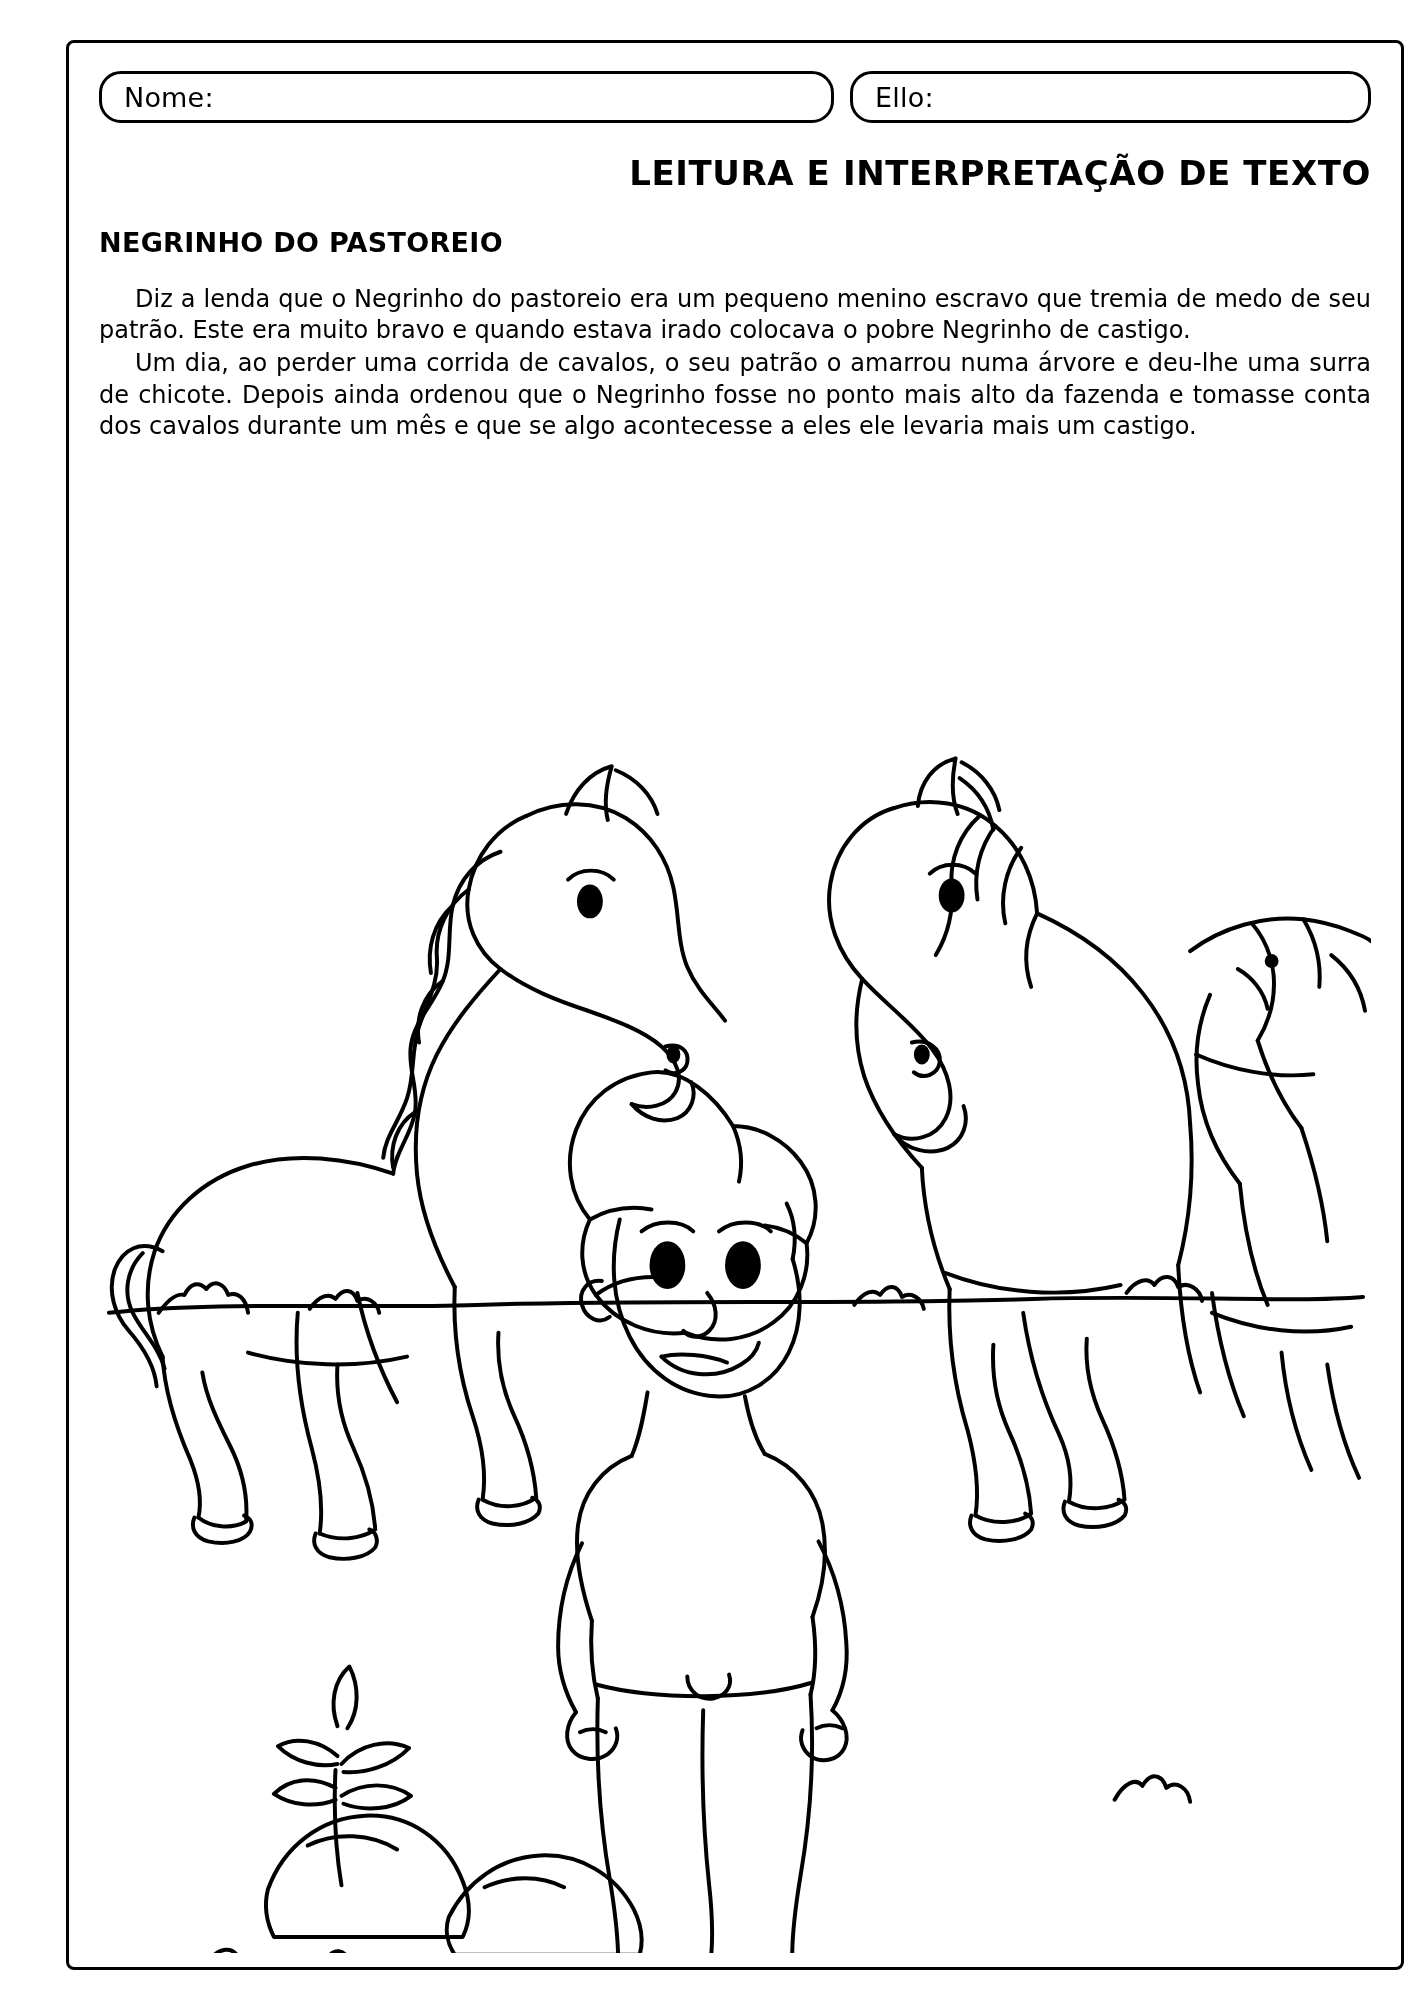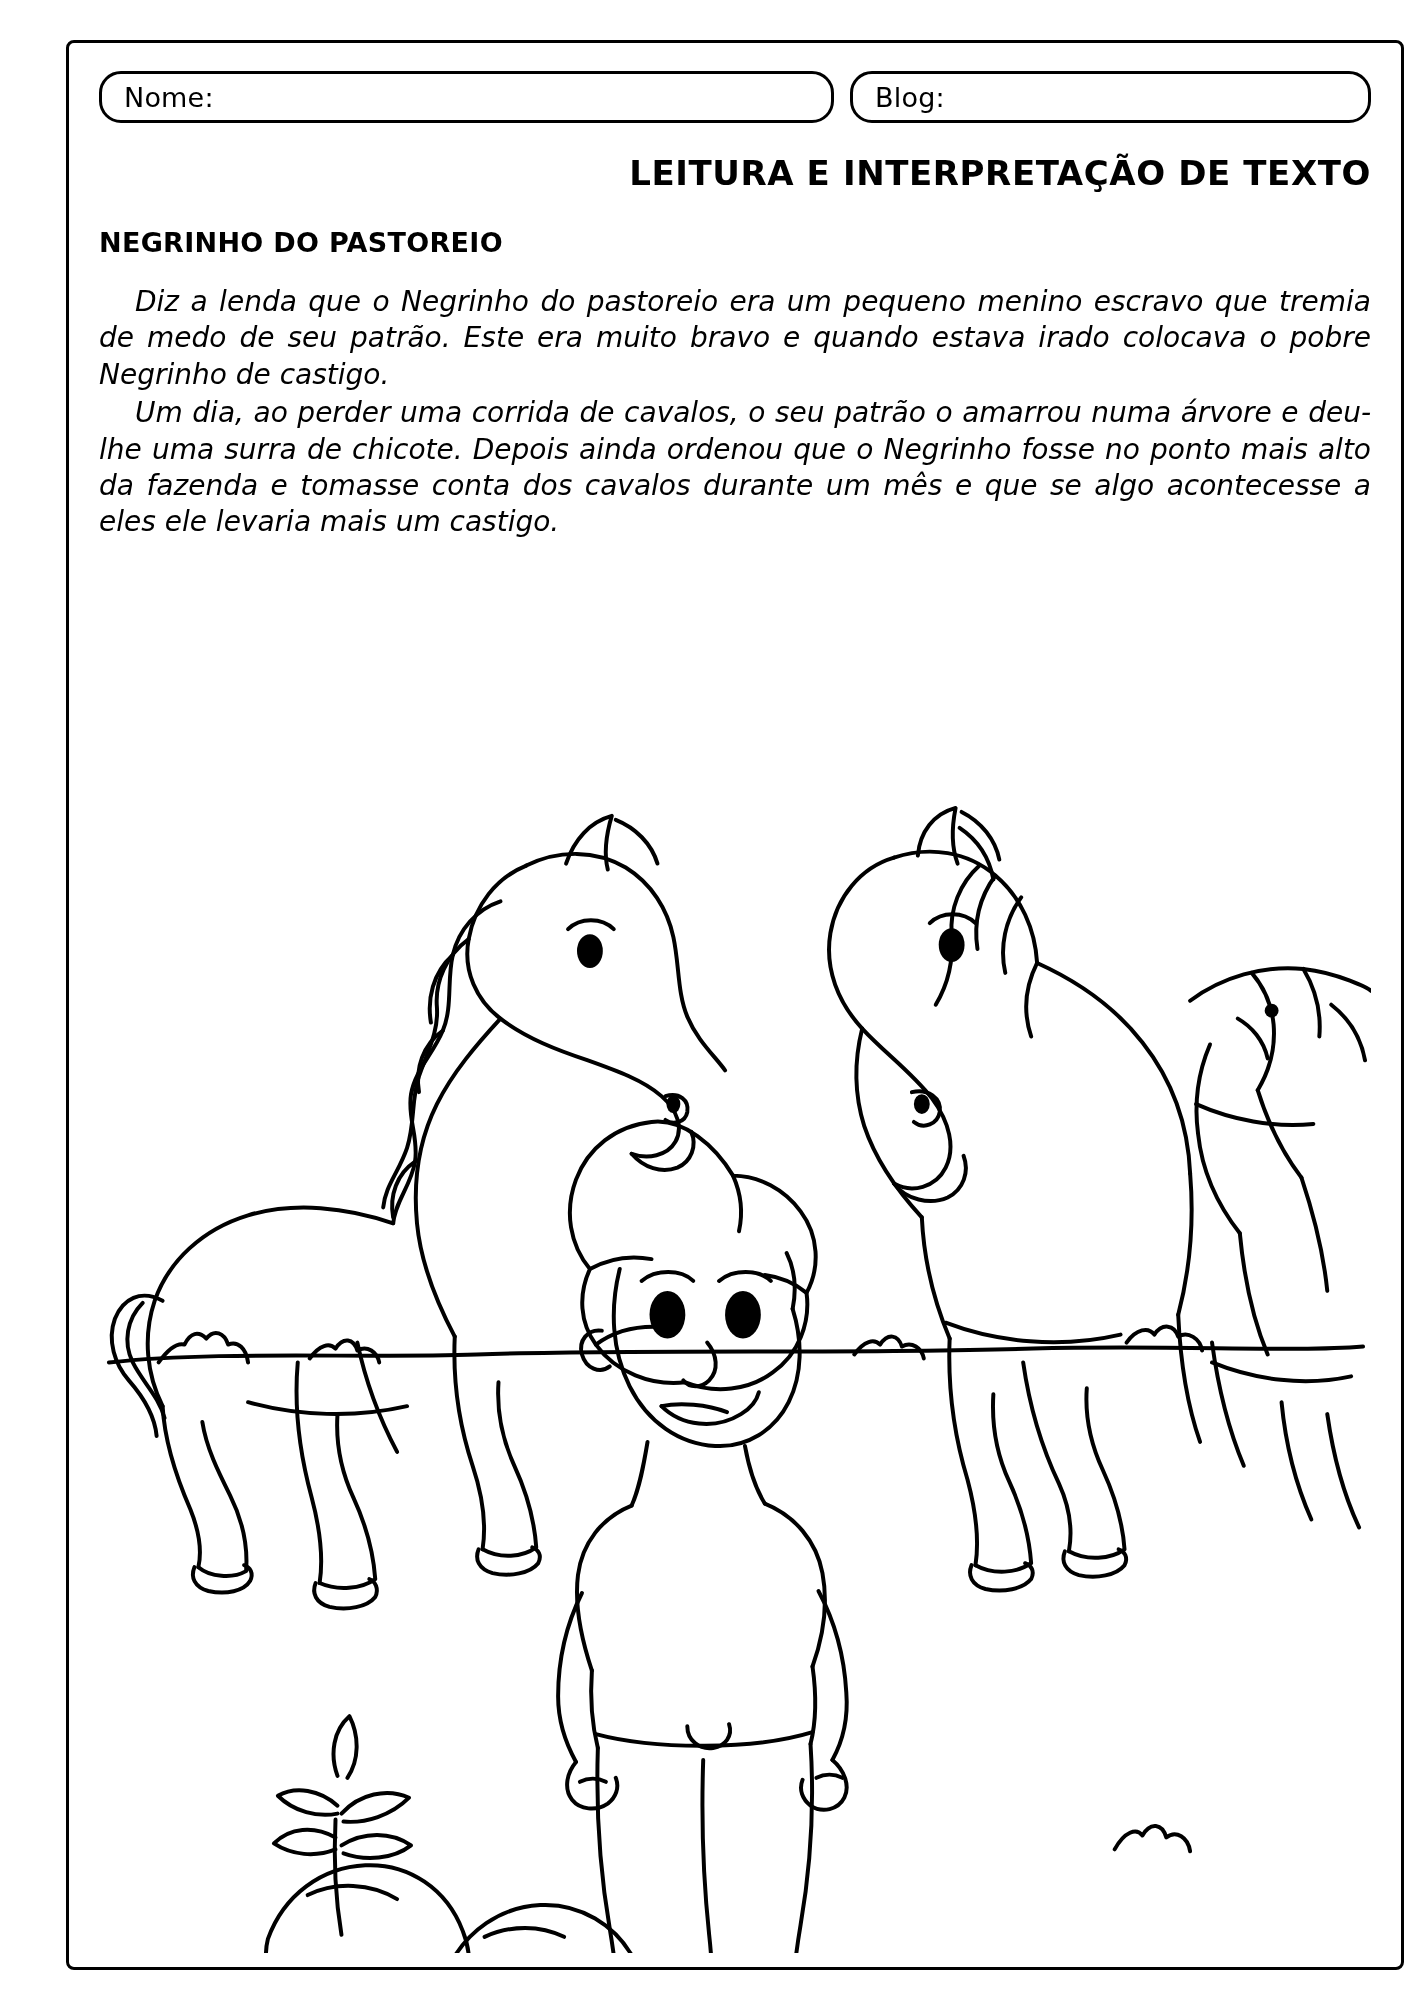--- a/index.html
+++ b/index.html
@@ -66,25 +66,24 @@
   }
   .section-title {
     font-size: 27px;
     font-weight: bold;
     margin: 34px 0 0 0;
     letter-spacing: .3px;
   }
   
   .text-block {
     margin-top: 26px;
-    font-size: 28px;
+    font-size: 24px;
     line-height: 1.30;
     text-align: justify;
     font-family: "DejaVu Sans", sans-serif;
-    font-style: italic;
   }
   .text-block p {
     margin: 0 0 2px 0;
     text-indent: 36px;
     text-align: justify;
     text-justify: inter-word;
   }
   .text-block p:last-child { margin-bottom: 0; }
   
   .illustration {
@@ -122,21 +121,21 @@
 <body>
 
 <div class="page">
   <div class="sheet">
 
     <div class="fields">
       <div class="field name">
         <span class="field-label">Nome:</span>
       </div>
       <div class="field date">
-        <span class="field-label">Blog:</span>
+        <span class="field-label">Ello:</span>
       </div>
     </div>
 
     <h1 class="doc-title">LEITURA E INTERPRETAÇÃO DE TEXTO</h1>
     <h2 class="section-title">NEGRINHO DO PASTOREIO</h2>
 
     <div class="text-block">
       <p>Diz a lenda que o Negrinho do pastoreio era um pequeno menino escravo que tremia de medo de seu patrão. Este era muito bravo e quando estava irado colocava o pobre Negrinho de castigo.</p>
       <p>Um dia, ao perder uma corrida de cavalos, o seu patrão o amarrou numa árvore e deu-lhe uma surra de chicote. Depois ainda ordenou que o Negrinho fosse no ponto mais alto da fazenda e tomasse conta dos cavalos durante um mês e que se algo acontecesse a eles ele levaria mais um castigo.</p>
     </div>

